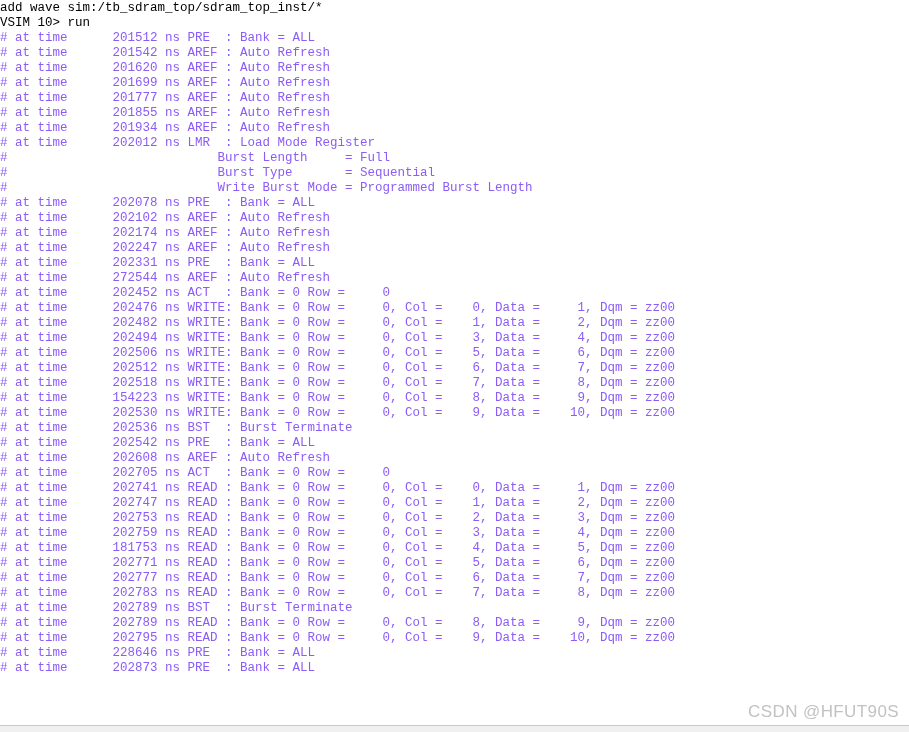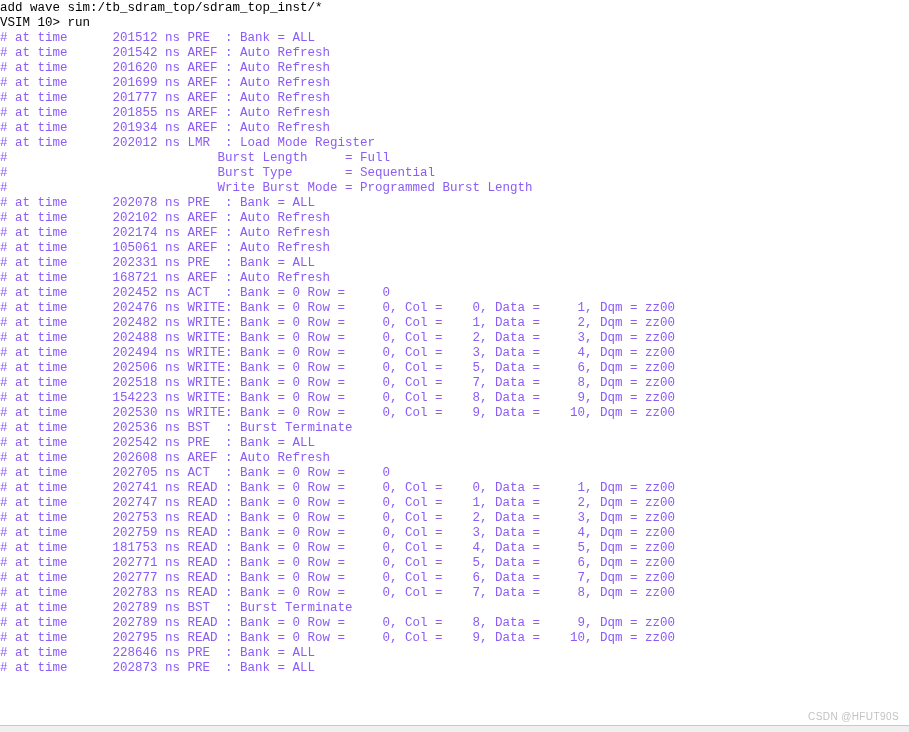--- a/index.html
+++ b/index.html
@@ -46,21 +46,21 @@
     width: 909px;
     height: 6px;
     background: #f0f0f0;
     border-top: 1px solid #c8c8c8;
   }
   #watermark {
     position: absolute;
     right: 10px;
     bottom: 10px;
     font-family: "Liberation Sans", sans-serif;
-    font-size: 10px;
+    font-size: 17px;
     color: #c2c2c2;
     letter-spacing: 0.4px;
     user-select: none;
   }
 </style>
 </head>
 <body>
 
 <div id="screen">
 
@@ -74,29 +74,29 @@
       <div class="line log"># at time      201777 ns AREF : Auto Refresh</div>
       <div class="line log"># at time      201855 ns AREF : Auto Refresh</div>
       <div class="line log"># at time      201934 ns AREF : Auto Refresh</div>
       <div class="line log"># at time      202012 ns LMR  : Load Mode Register</div>
       <div class="line log">#                            Burst Length     = Full</div>
       <div class="line log">#                            Burst Type       = Sequential</div>
       <div class="line log">#                            Write Burst Mode = Programmed Burst Length</div>
       <div class="line log"># at time      202078 ns PRE  : Bank = ALL</div>
       <div class="line log"># at time      202102 ns AREF : Auto Refresh</div>
       <div class="line log"># at time      202174 ns AREF : Auto Refresh</div>
-      <div class="line log"># at time      105061 ns AREF : Auto Refresh</div>
+      <div class="line log"># at time      202247 ns AREF : Auto Refresh</div>
       <div class="line log"># at time      202331 ns PRE  : Bank = ALL</div>
-      <div class="line log"># at time      168721 ns AREF : Auto Refresh</div>
+      <div class="line log"># at time      272544 ns AREF : Auto Refresh</div>
       <div class="line log"># at time      202452 ns ACT  : Bank = 0 Row =     0</div>
       <div class="line log"># at time      202476 ns WRITE: Bank = 0 Row =     0, Col =    0, Data =     1, Dqm = zz00</div>
       <div class="line log"># at time      202482 ns WRITE: Bank = 0 Row =     0, Col =    1, Data =     2, Dqm = zz00</div>
-      <div class="line log"># at time      202488 ns WRITE: Bank = 0 Row =     0, Col =    2, Data =     3, Dqm = zz00</div>
       <div class="line log"># at time      202494 ns WRITE: Bank = 0 Row =     0, Col =    3, Data =     4, Dqm = zz00</div>
       <div class="line log"># at time      202506 ns WRITE: Bank = 0 Row =     0, Col =    5, Data =     6, Dqm = zz00</div>
+      <div class="line log"># at time      202512 ns WRITE: Bank = 0 Row =     0, Col =    6, Data =     7, Dqm = zz00</div>
       <div class="line log"># at time      202518 ns WRITE: Bank = 0 Row =     0, Col =    7, Data =     8, Dqm = zz00</div>
       <div class="line log"># at time      154223 ns WRITE: Bank = 0 Row =     0, Col =    8, Data =     9, Dqm = zz00</div>
       <div class="line log"># at time      202530 ns WRITE: Bank = 0 Row =     0, Col =    9, Data =    10, Dqm = zz00</div>
       <div class="line log"># at time      202536 ns BST  : Burst Terminate</div>
       <div class="line log"># at time      202542 ns PRE  : Bank = ALL</div>
       <div class="line log"># at time      202608 ns AREF : Auto Refresh</div>
       <div class="line log"># at time      202705 ns ACT  : Bank = 0 Row =     0</div>
       <div class="line log"># at time      202741 ns READ : Bank = 0 Row =     0, Col =    0, Data =     1, Dqm = zz00</div>
       <div class="line log"># at time      202747 ns READ : Bank = 0 Row =     0, Col =    1, Data =     2, Dqm = zz00</div>
       <div class="line log"># at time      202753 ns READ : Bank = 0 Row =     0, Col =    2, Data =     3, Dqm = zz00</div>

